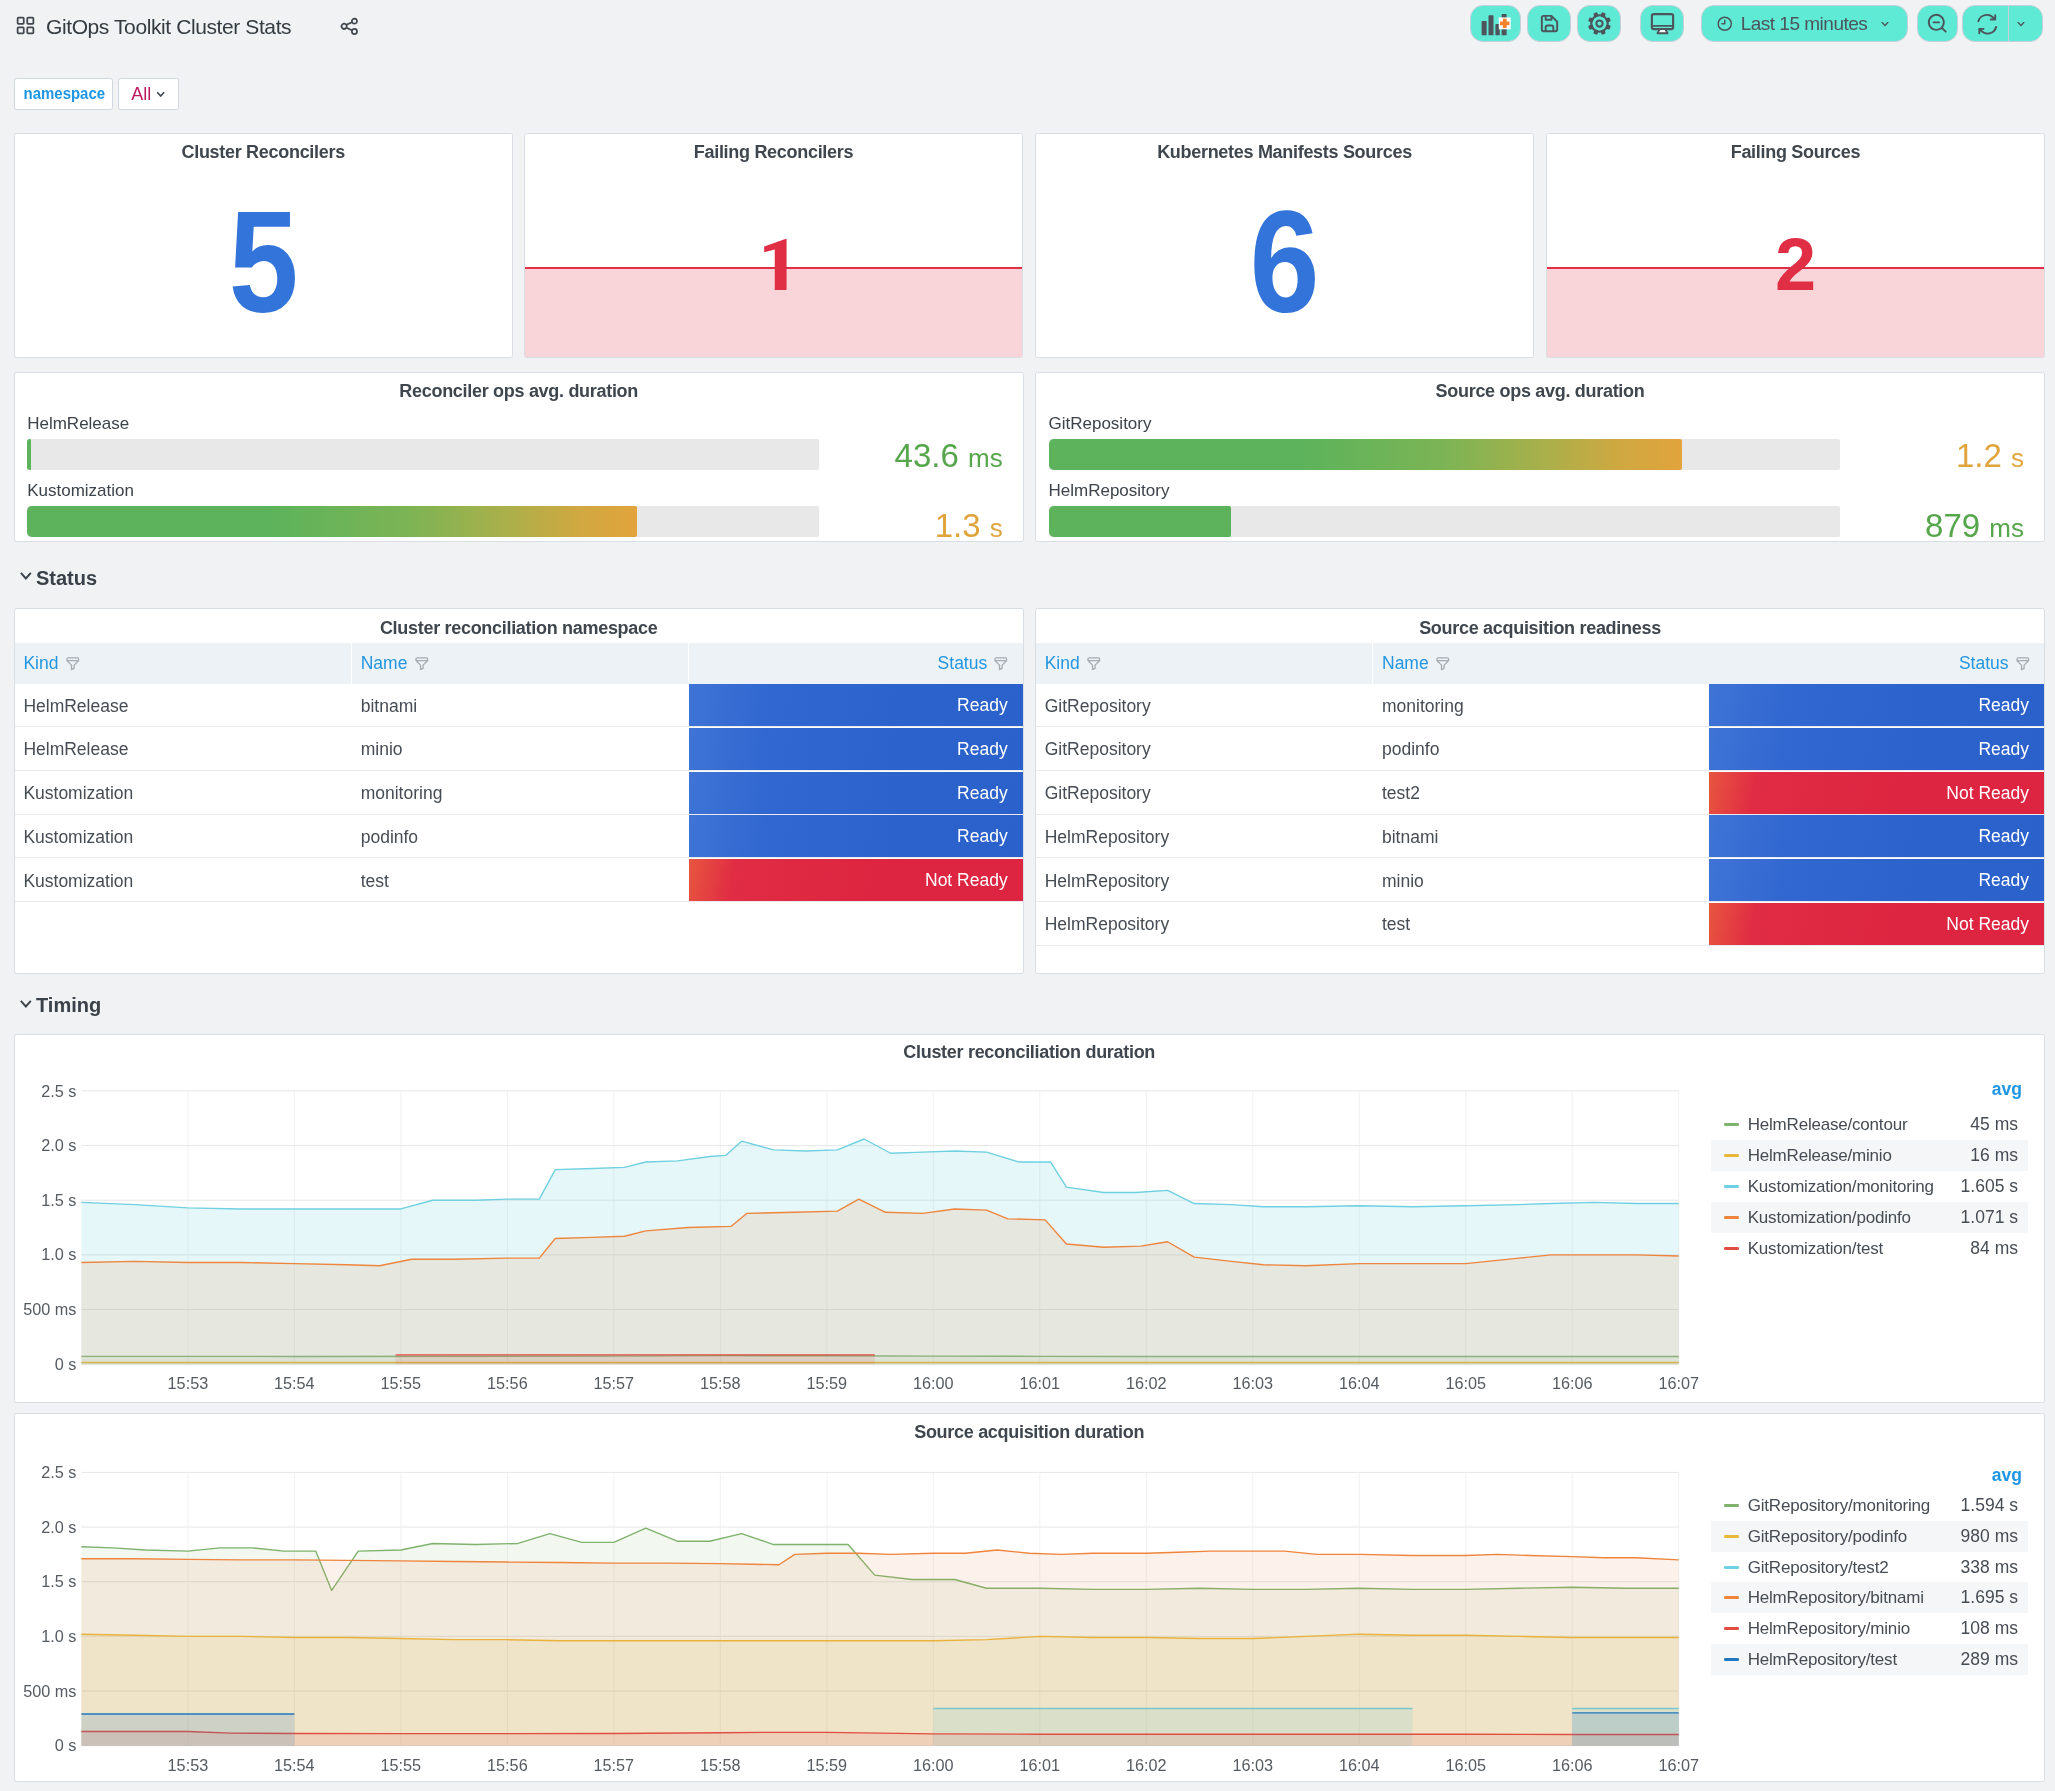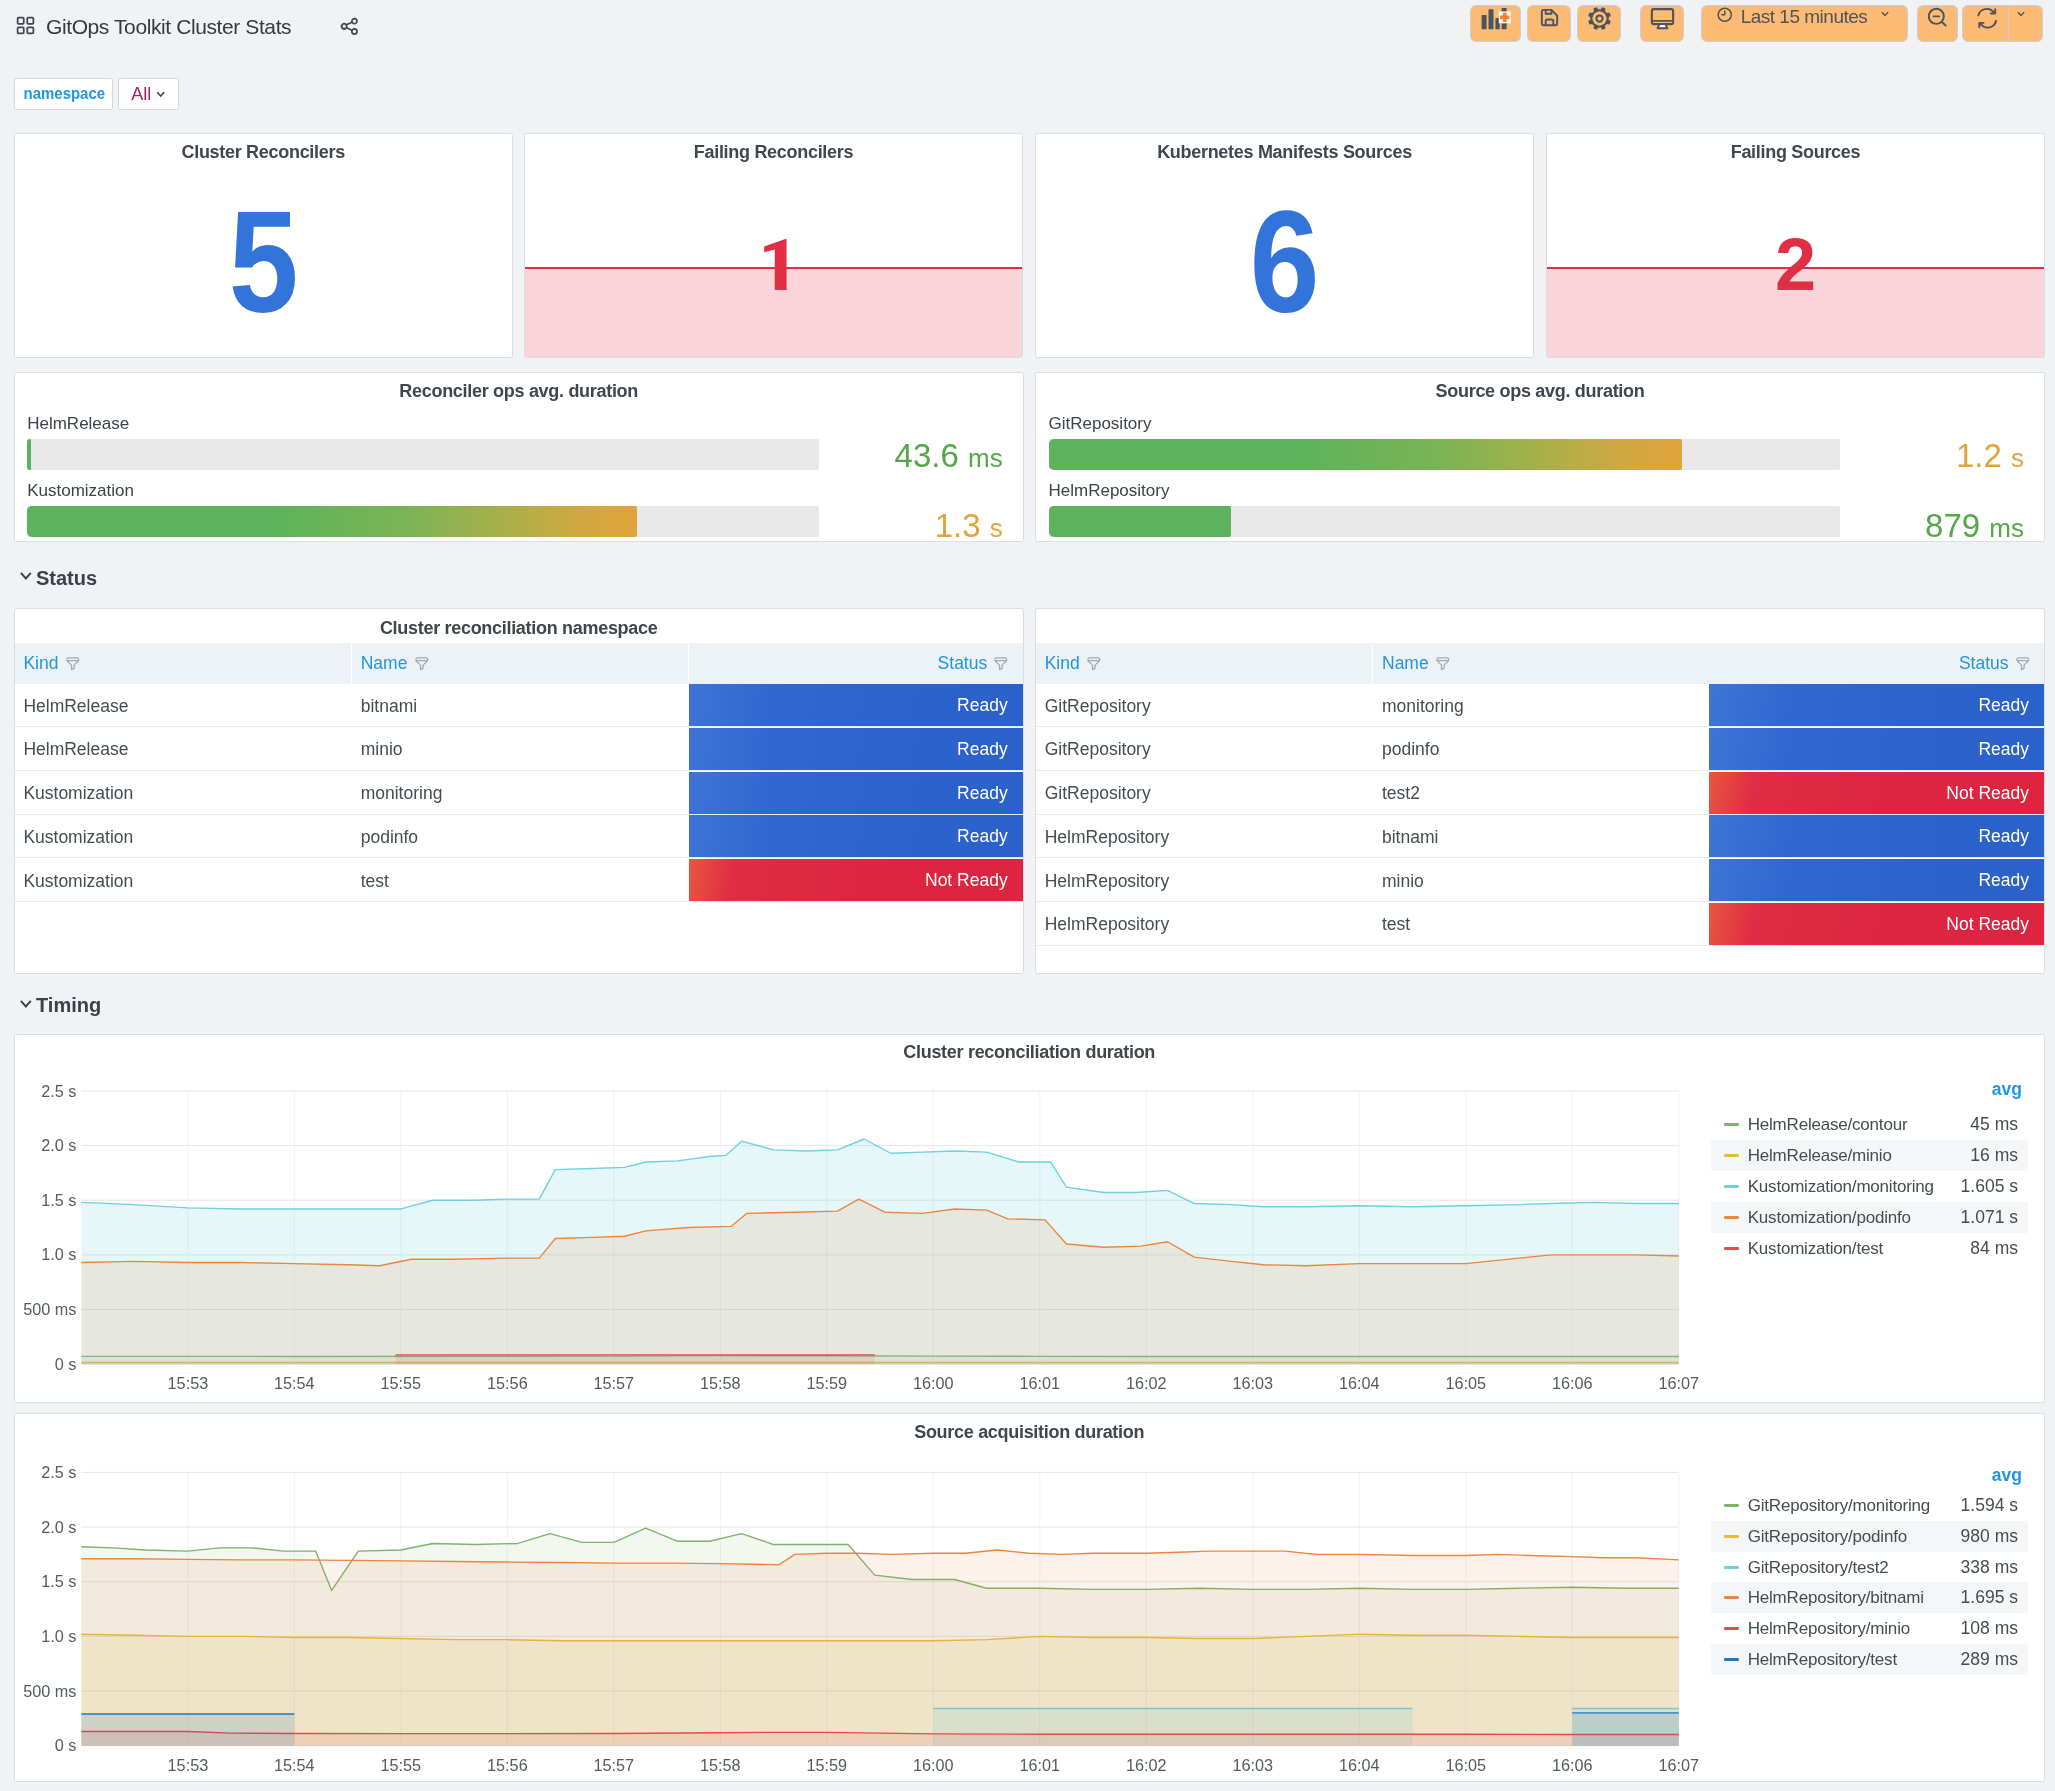--- a/index.html
+++ b/index.html
@@ -1,18 +1,18 @@
 <!DOCTYPE html>
 <html style="font-size:10px"><head><meta charset="utf-8"><style>
 *{margin:0;padding:0;box-sizing:border-box}
 html,body{width:2056px;height:1791px;background:#f0f2f4;font-family:"Liberation Sans",sans-serif;overflow:hidden;position:relative}
 .abs{position:absolute}
 .panel{position:absolute;background:#fff;border:0.9px solid #d8dee4;border-radius:2.5px}
 .ptitle{position:absolute;left:0;right:0;text-align:center;font-size:18px;font-weight:bold;color:#3f464d;letter-spacing:-0.3px}
-.btn{position:absolute;background:#fdba74;border:0.9px solid #c7d0d9;border-radius:6px;display:flex;align-items:flex-start;justify-content:center}
+.btn{position:absolute;background:#5eead4;border:0.9px solid #c7d0d9;border-radius:13px;display:flex;align-items:center;justify-content:center}
 .seclbl{position:absolute;font-size:20px;font-weight:bold;color:#3a4148}
 .cellt{font-size:17.5px;color:#464c54}
 </style></head><body>
 <div class="abs" style="left:15px;top:15px"><svg width="21" height="21" viewBox="0 0 24 24" style="">
       <path d="M9,2H4A2,2,0,0,0,2,4V9a2,2,0,0,0,2,2H9a2,2,0,0,0,2-2V4A2,2,0,0,0,9,2ZM9,9H4V4H9Zm11-7H15a2,2,0,0,0-2,2V9a2,2,0,0,0,2,2h5a2,2,0,0,0,2-2V4A2,2,0,0,0,20,2Zm0,7H15V4h5ZM9,13H4a2,2,0,0,0-2,2v5a2,2,0,0,0,2,2H9a2,2,0,0,0,2-2V15A2,2,0,0,0,9,13Zm0,7H4V15H9Zm11-7H15a2,2,0,0,0-2,2v5a2,2,0,0,0,2,2h5a2,2,0,0,0,2-2V15A2,2,0,0,0,20,13Zm0,7H15V15h5Z" fill="#41474e"></path>
     </svg></div>
 <div class="abs" style="left:46px;top:15px;font-size:21px;font-weight:500;color:#343b41;letter-spacing:-0.4px">GitOps Toolkit Cluster Stats</div>
 <div class="abs" style="left:339px;top:15.6px"><svg width="20.6" height="20.6" viewBox="0 0 24 24" style="">
       <path d="M18,14a4,4,0,0,0-3.08,1.48l-5.1-2.35a3.9,3.9,0,0,0,0-2.26l5.1-2.35A4,4,0,1,0,14,6a4.17,4.17,0,0,0,.07.71L8.79,9.14a4,4,0,1,0,0,5.72l5.28,2.43A4.17,4.17,0,0,0,14,18a4,4,0,1,0,4-4Zm0-10a2,2,0,1,1-2,2A2,2,0,0,1,18,4ZM6,14a2,2,0,1,1,2-2A2,2,0,0,1,6,14Zm12,6a2,2,0,1,1,2-2A2,2,0,0,1,18,20Z" fill="#41474e"></path>
     </svg></div>
@@ -166,20 +166,21 @@
 <div class="abs cellt" style="left:8.7px;top:218px">Kustomization</div>
 <div class="abs cellt" style="left:346px;top:218px">podinfo</div>
 <div class="abs" style="left:674px;top:206px;right:0;height:42px;background:linear-gradient(100deg,#3f74d6 0%,#3067d0 25%,#2c62cb 65%,#2b61cb 100%);color:#fff;font-size:17.5px;display:flex;align-items:center;justify-content:flex-end;padding-right:15px">Ready</div>
 <div class="abs" style="left:0;top:248px;width:1010px;height:0.9px;background:#e8eaed"></div>
 <div class="abs cellt" style="left:8.7px;top:262px">Kustomization</div>
 <div class="abs cellt" style="left:346px;top:262px">test</div>
 <div class="abs" style="left:674px;top:250px;right:0;height:42px;background:linear-gradient(100deg,#e8563f 0%,#e02c44 14%,#dd2440 60%,#dd2440 100%);color:#fff;font-size:17.5px;display:flex;align-items:center;justify-content:flex-end;padding-right:15px">Not Ready</div>
 <div class="abs" style="left:0;top:292px;width:1010px;height:0.9px;background:#e8eaed"></div>
 </div>
 <div class="panel" style="left:1035px;top:608px;width:1010px;height:366px;overflow:hidden">
+<div class="ptitle" style="top:8.7px">Source acquisition readiness</div>
 <div class="abs" style="left:0px;top:34px;width:336px;height:41px;background:#edf2f6"></div>
 <div class="abs" style="left:337px;top:34px;width:336px;height:41px;background:#edf2f6"></div>
 <div class="abs" style="left:673px;top:34px;right:0;height:41px;background:#edf2f6"></div>
 <div class="abs" style="left:8.7px;top:44px;font-size:17.5px;color:#2296e0">Kind<svg width="15.6" height="15.6" viewBox="0 0 24 24" style="margin-left:6.2px;vertical-align:-2.5px">
         <path d="M19,2H5A3,3,0,0,0,2,5v1.17a3,3,0,0,0,.25,1.2l0,.06a2.81,2.81,0,0,0,.59.86L9,14.41V21a1,1,0,0,0,.47.85A1,1,0,0,0,10,22a1,1,0,0,0,.45-.11l4-2A1,1,0,0,0,15,19V14.41l6.12-6.12a2.81,2.81,0,0,0,.59-.86l0-.06a3,3,0,0,0,.25-1.2V5A3,3,0,0,0,19,2Zm-5.71,11.29A1,1,0,0,0,13,14v4.38l-2,1V14a1,1,0,0,0-.29-.71L5.41,8H18.59ZM20,6H4V5A1,1,0,0,1,5,4H19a1,1,0,0,1,1,1Z" fill="#a5abb1"></path>
       </svg></div>
 <div class="abs" style="left:346px;top:44px;font-size:17.5px;color:#2296e0">Name<svg width="15.6" height="15.6" viewBox="0 0 24 24" style="margin-left:6.2px;vertical-align:-2.5px">
         <path d="M19,2H5A3,3,0,0,0,2,5v1.17a3,3,0,0,0,.25,1.2l0,.06a2.81,2.81,0,0,0,.59.86L9,14.41V21a1,1,0,0,0,.47.85A1,1,0,0,0,10,22a1,1,0,0,0,.45-.11l4-2A1,1,0,0,0,15,19V14.41l6.12-6.12a2.81,2.81,0,0,0,.59-.86l0-.06a3,3,0,0,0,.25-1.2V5A3,3,0,0,0,19,2Zm-5.71,11.29A1,1,0,0,0,13,14v4.38l-2,1V14a1,1,0,0,0-.29-.71L5.41,8H18.59ZM20,6H4V5A1,1,0,0,1,5,4H19a1,1,0,0,1,1,1Z" fill="#a5abb1"></path>
       </svg></div>
 <div class="abs" style="right:13.7px;top:44px;font-size:17.5px;color:#2296e0">Status<svg width="15.6" height="15.6" viewBox="0 0 24 24" style="margin-left:6.2px;vertical-align:-2.5px">

